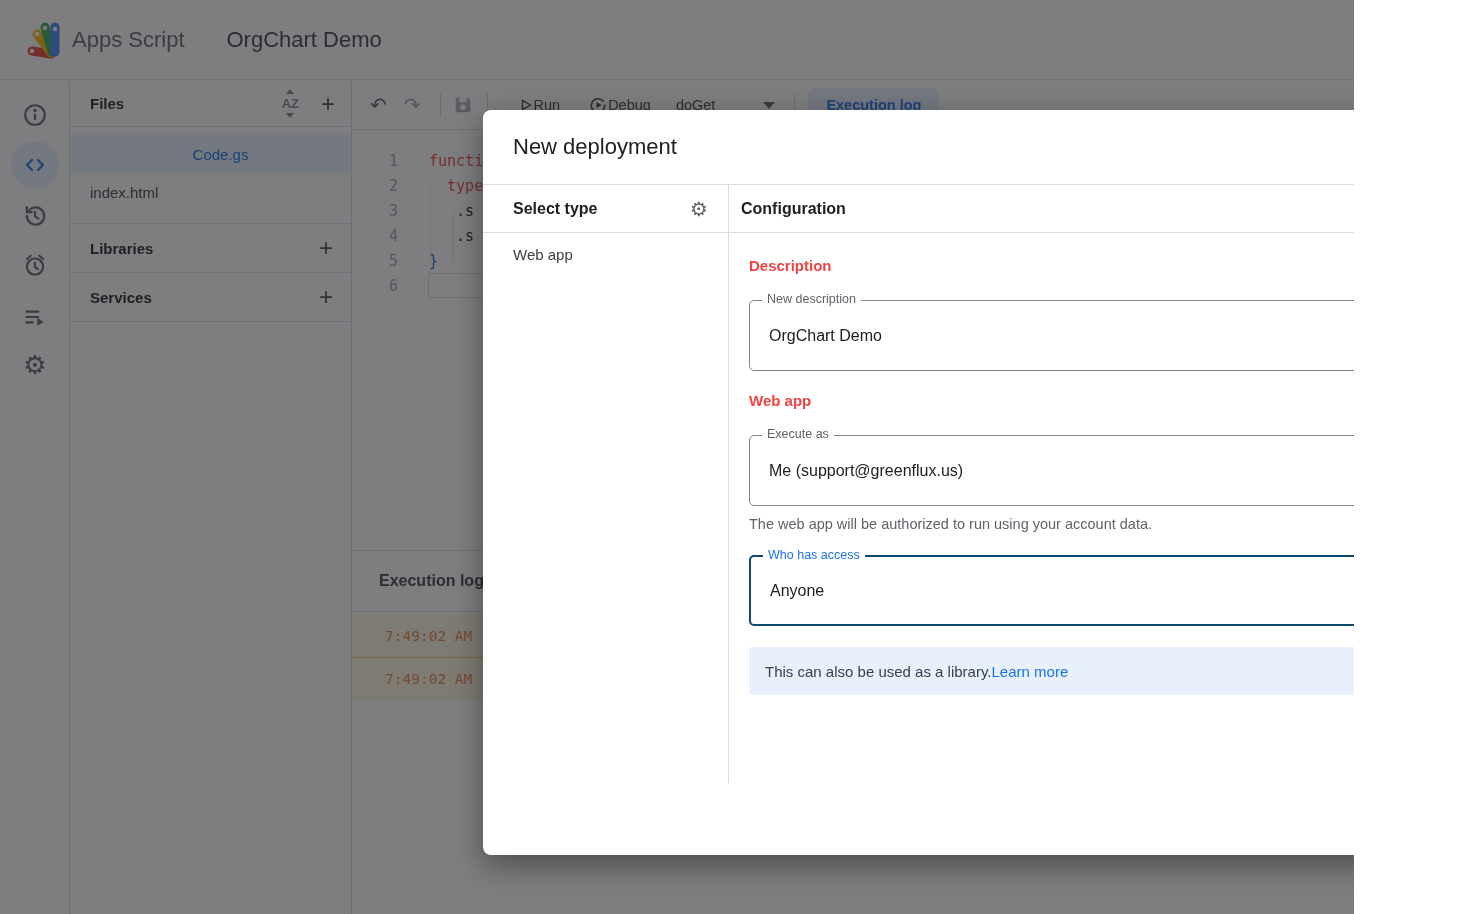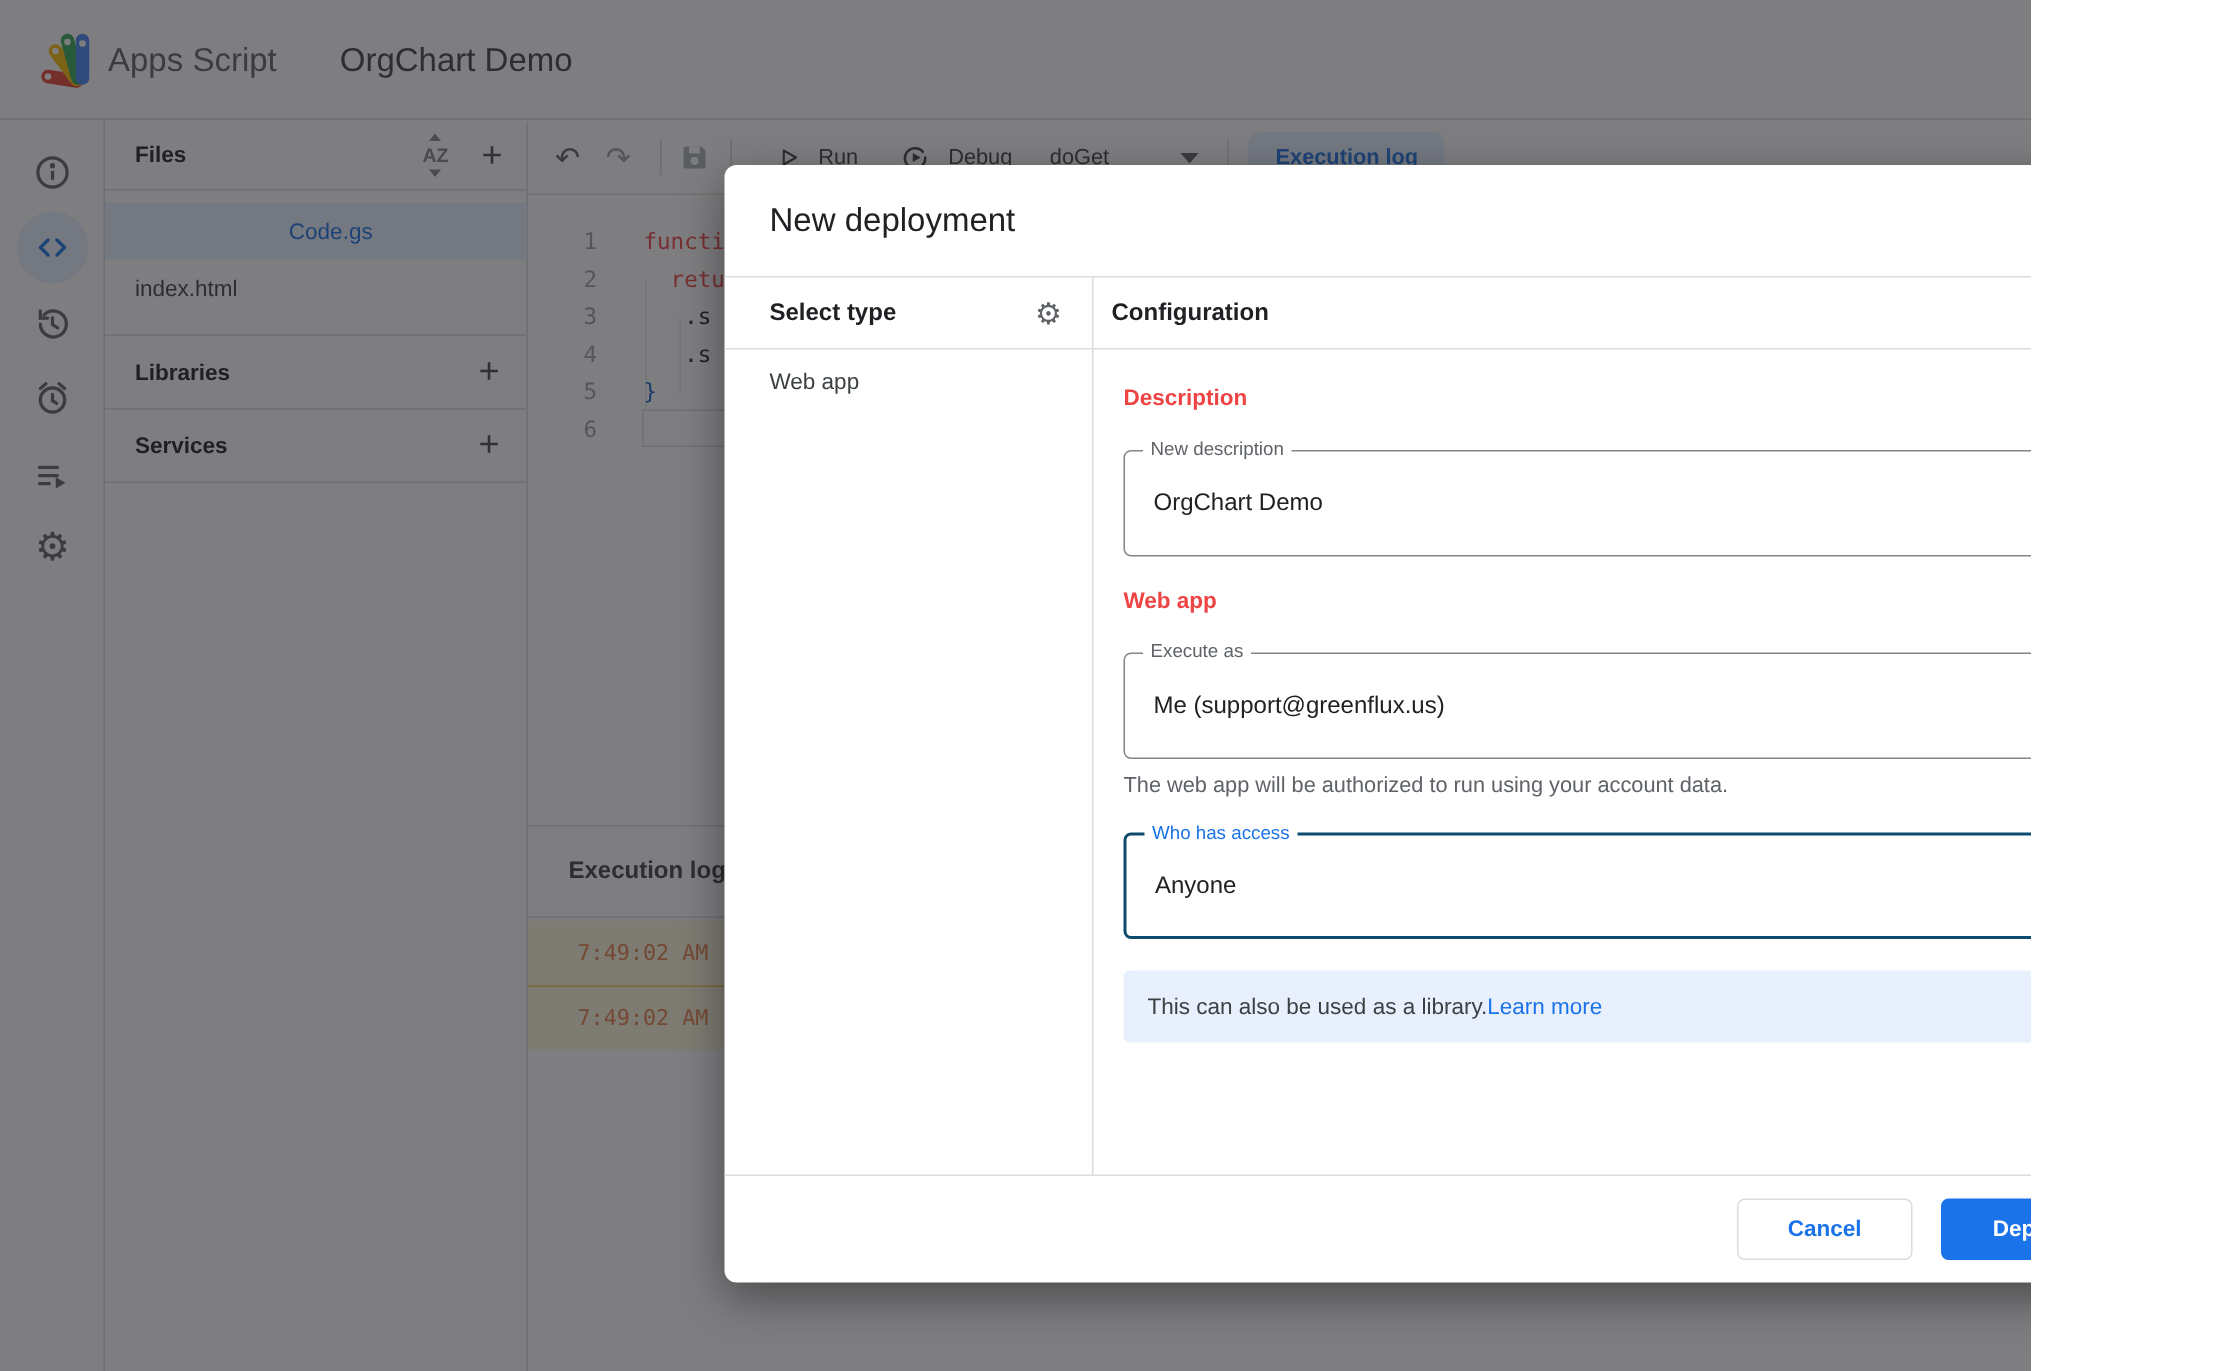--- a/index.html
+++ b/index.html
@@ -36,21 +36,21 @@
   .file-row.sel{background:#e8f0fe;color:#1a73e8;justify-content:center;}
   .section-row{height:49px;border-bottom:1px solid #dadce0;display:flex;align-items:center;
                padding:0 18px 0 20px;}
   .section-row .lbl{flex:1;font-weight:bold;color:#202124;}
 
   .editor-col{position:absolute;left:352px;top:81px;width:1130px;height:833px;background:#fff;}
   .toolbar{position:absolute;left:0;top:0;width:100%;height:49px;border-bottom:1px solid #e0e0e0;
            display:flex;align-items:center;font-size:14.5px;color:#3c4043;}
   .tb-icon{color:#5f6368;font-size:20px;line-height:1;}
   .tb-sep{width:1px;height:24px;background:#dadce0;}
-  .tb-btn{display:flex;align-items:center;gap:13px;color:#3c4043;}
+  .tb-btn{display:flex;align-items:center;gap:1px;color:#3c4043;}
   .exec-log-btn{background:#e8f0fe;color:#1a73e8;font-weight:bold;border-radius:8px;
                 height:34px;padding:0 18px;display:flex;align-items:center;}
 
   .code-area{position:absolute;left:0;top:49px;width:100%;height:420px;}
   .code-line{position:absolute;left:0;height:25px;display:flex;align-items:center;
              font-family:"DejaVu Sans Mono",monospace;font-size:15px;}
   .gutter-num{width:46px;text-align:right;color:#9aa0a6;flex:0 0 46px;}
   .code-text{margin-left:31px;white-space:pre;color:#202124;}
   .tok-kw .code-text{color:#ef4444;}
   .tok-br .code-text{color:#1e5ec8;}
@@ -236,21 +236,21 @@
 
     <div class="code-area">
       <span class="indent-guide" style="left:78px;top:57px;height:86px;"></span>
       <span class="indent-guide" style="left:101px;top:82px;height:50px;"></span>
       <div class="code-line tok-kw" style="top:18px;">
         <span class="gutter-num">1</span>
           <span class="code-text">functi</span>
       </div>
       <div class="code-line tok-kw" style="top:43px;">
         <span class="gutter-num">2</span>
-          <span class="code-text">  retu</span>
+          <span class="code-text">  type</span>
       </div>
       <div class="code-line" style="top:68px;">
         <span class="gutter-num">3</span>
           <span class="code-text">   .s</span>
       </div>
       <div class="code-line" style="top:93px;">
         <span class="gutter-num">4</span>
           <span class="code-text">   .s</span>
       </div>
       <div class="code-line tok-br" style="top:118px;">
@@ -326,19 +326,15 @@
           </div>
 
           <div class="info-box" style="top:414px;">
             <span>This can also be used as a library. </span>
             <span class="link">Learn more</span>
           </div>
         </div>
       </div>
     </div>
 
-    <div class="modal-footer">
-      <div class="btn btn-outline">Cancel</div>
-      <div class="btn btn-fill">Deploy</div>
-    </div>
   </div>
 
 </div>
 
 </body></html>

